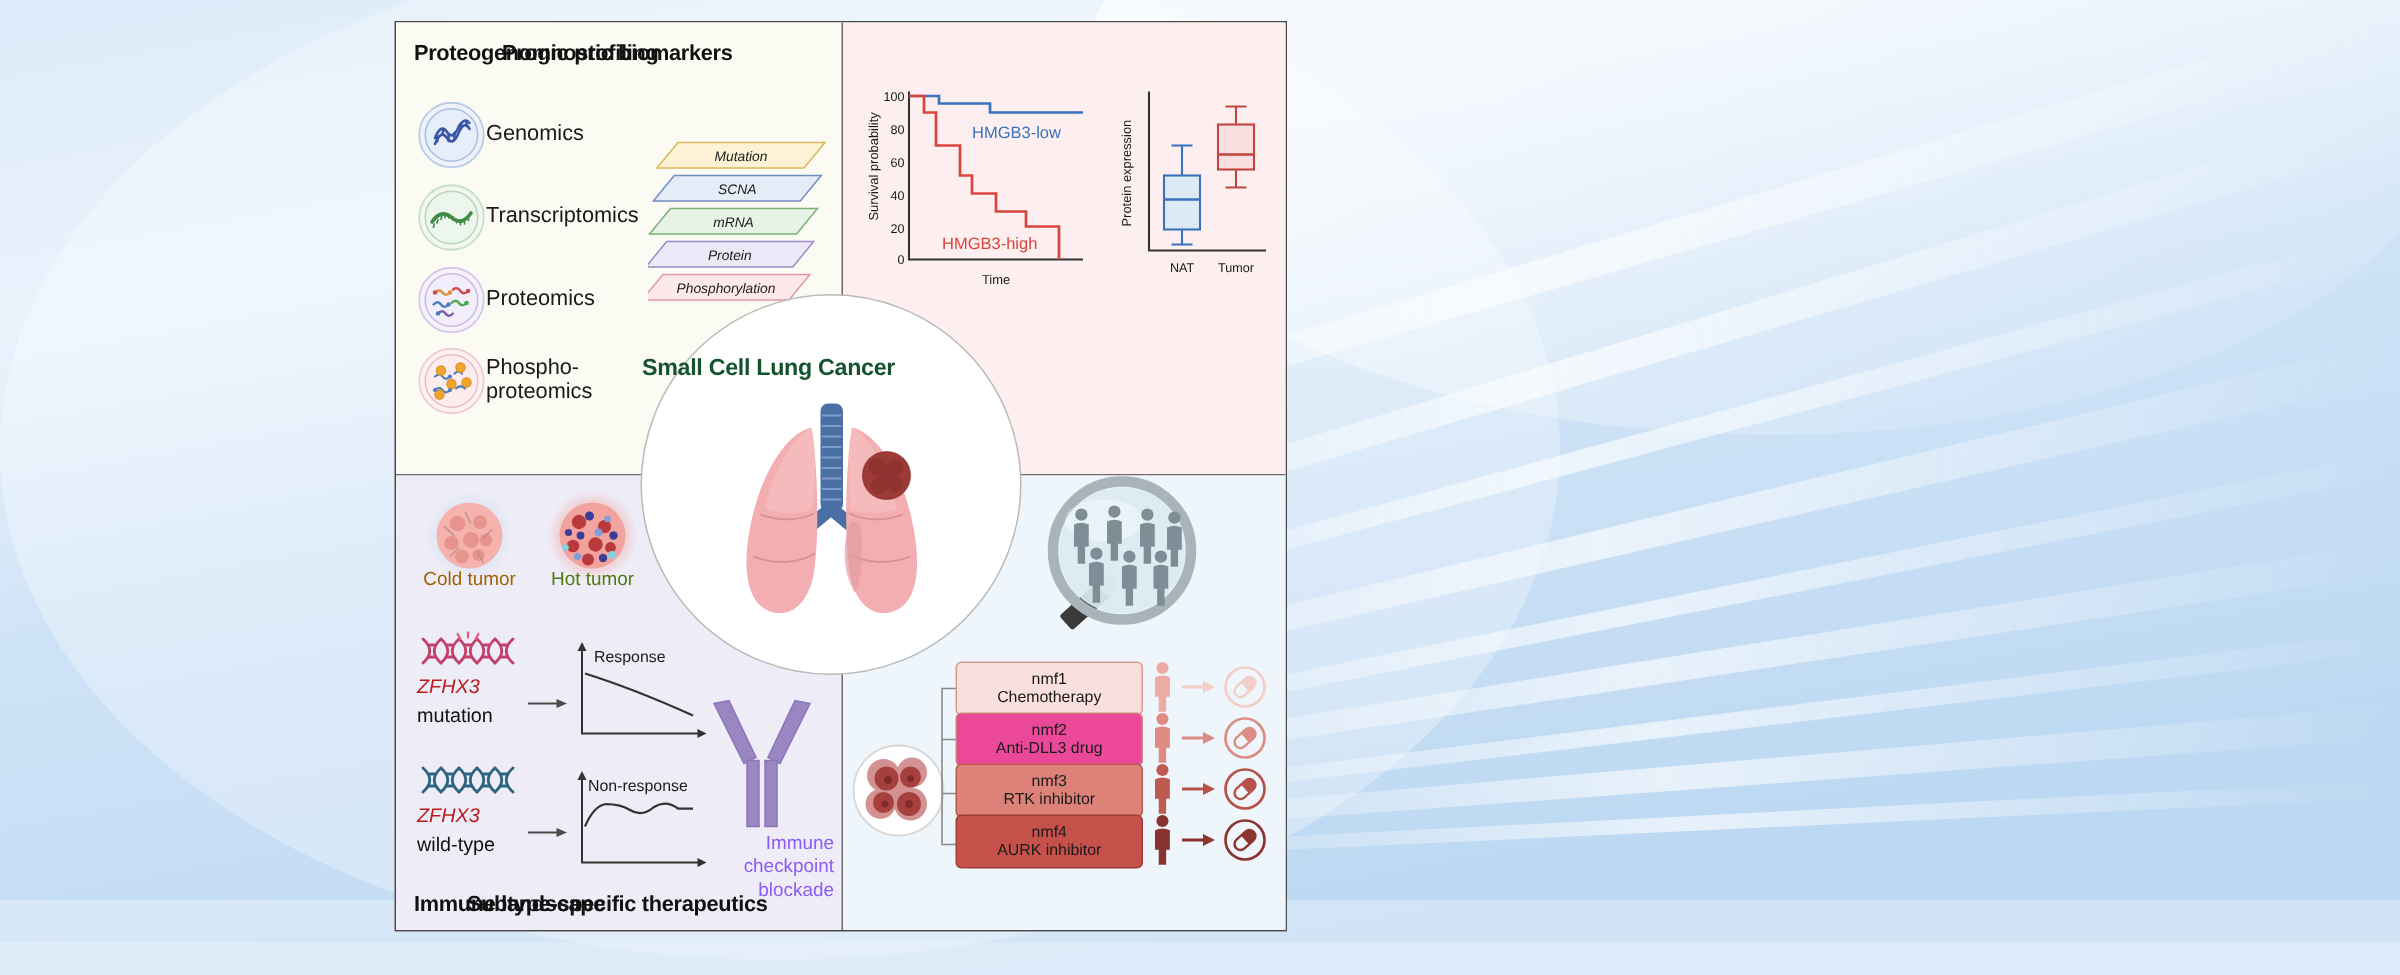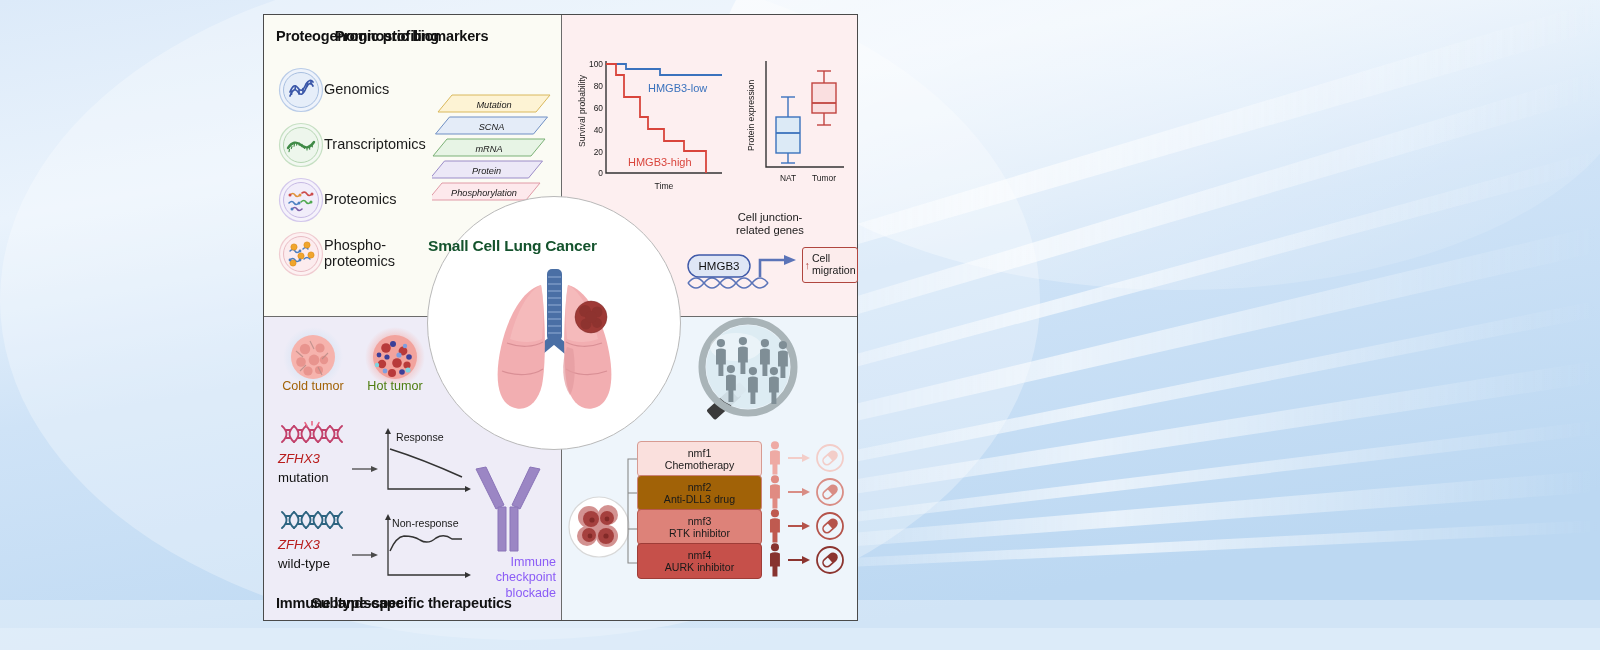--- a/index.html
+++ b/index.html
@@ -291,44 +291,20 @@
           <rect x="72" y="28" width="24" height="30"></rect>
           <path d="M72 48 L96 48" stroke-width="1.8"></path>
           <path d="M84 58 L84 70" fill="none"></path>
             <path d="M77 70 L91 70" fill="none"></path>
         </g>
         <text class="tick-lab" x="48" y="126" text-anchor="middle">NAT</text>
         <text class="tick-lab" x="84" y="126" text-anchor="middle">Tumor</text>
       </svg>
     </div>
 
-    <div id="hmgb3wrap">
-      <div class="cj-title" style="white-space:pre-line">Cell junction-
-related genes</div>
-      <svg viewBox="0 0 172 56" width="172" height="56" style="position:absolute;top:32px;left:0;">
-
-        <g stroke="#5b74b8" stroke-width="1.5" fill="none">
-          <path d="M4 40 Q12 30 20 40 Q28 50 36 40 Q44 30 52 40 Q60 50 68 40 Q76 30 84 40"></path>
-          <path d="M4 40 Q12 50 20 40 Q28 30 36 40 Q44 50 52 40 Q60 30 68 40 Q76 50 84 40"></path>
-        </g>
-
-        <rect x="4" y="12" width="62" height="22" rx="11" fill="#dfe6f5" stroke="#3f59a8" stroke-width="1.4"></rect>
-        <text x="35" y="27" text-anchor="middle" font-size="11.5" fill="#111" font-family="Liberation Sans, sans-serif">HMGB3</text>
-
-        <g stroke="#5b74b8" stroke-width="2.6" fill="none">
-          <path d="M76 34 L76 17 L100 17"></path>
-        </g>
-        <path d="M112 17 L100 12 L100 22 Z" fill="#5b74b8"></path>
-      </svg>
-      <div style="position:absolute;left:118px;top:36px;width:54px;height:34px;border:1.4px solid #b0463f;border-radius:3px;background:#fcecec;display:flex;align-items:center;justify-content:center;">
-        <span style="color:#b0463f;font-weight:bold;font-size:11px;margin-right:2px;">↑</span>
-        <span style="font-size:10.6px;color:#1a1a1a;line-height:1.12;white-space:pre-line;">Cell
-migration</span>
-      </div>
-    </div>
   </div>
 
   <div style="position:absolute;left:0;top:302px;width:298px;height:303px;">
 
     <div style="position:absolute;left:6px;top:10px;">
       <svg viewBox="0 0 86 62" width="86" height="62">
         <defs>
           <radialGradient id="coldg">
               <stop offset="55%" stop-color="#cfe1f2" stop-opacity="0.65"></stop>
               <stop offset="100%" stop-color="#cfe1f2" stop-opacity="0"></stop>
@@ -573,21 +549,21 @@
         <path d="M26 46 L10 46"></path>
         <path d="M26 82 L10 82"></path>
         <path d="M26 116 L10 116 L10 62"></path>
       </g>
     </svg>
 
     <div class="nmf-box" style="top: 124px; background: rgb(250, 224, 221); border: 1.3px solid rgb(215, 155, 146);">
       <span>nmf1</span>
       <span>Chemotherapy</span>
     </div>
-    <div class="nmf-box" style="top: 158px; background: #a16207; border: 1.3px solid rgb(204, 131, 121); justify-content: center;">
+    <div class="nmf-box" style="top: 158px; background: #ec4899; border: 1.3px solid rgb(204, 131, 121); justify-content: center;">
       <span>nmf2</span>
       <span>Anti-DLL3 drug</span>
     </div>
     <div class="nmf-box" style="top: 192px; background: rgb(221, 130, 121); border: 1.3px solid rgb(184, 88, 78);">
       <span>nmf3</span>
       <span>RTK inhibitor</span>
     </div>
     <div class="nmf-box" style="top: 226px; background: rgb(198, 80, 74); border: 1.3px solid rgb(158, 60, 55);">
       <span>nmf4</span>
       <span>AURK inhibitor</span>

